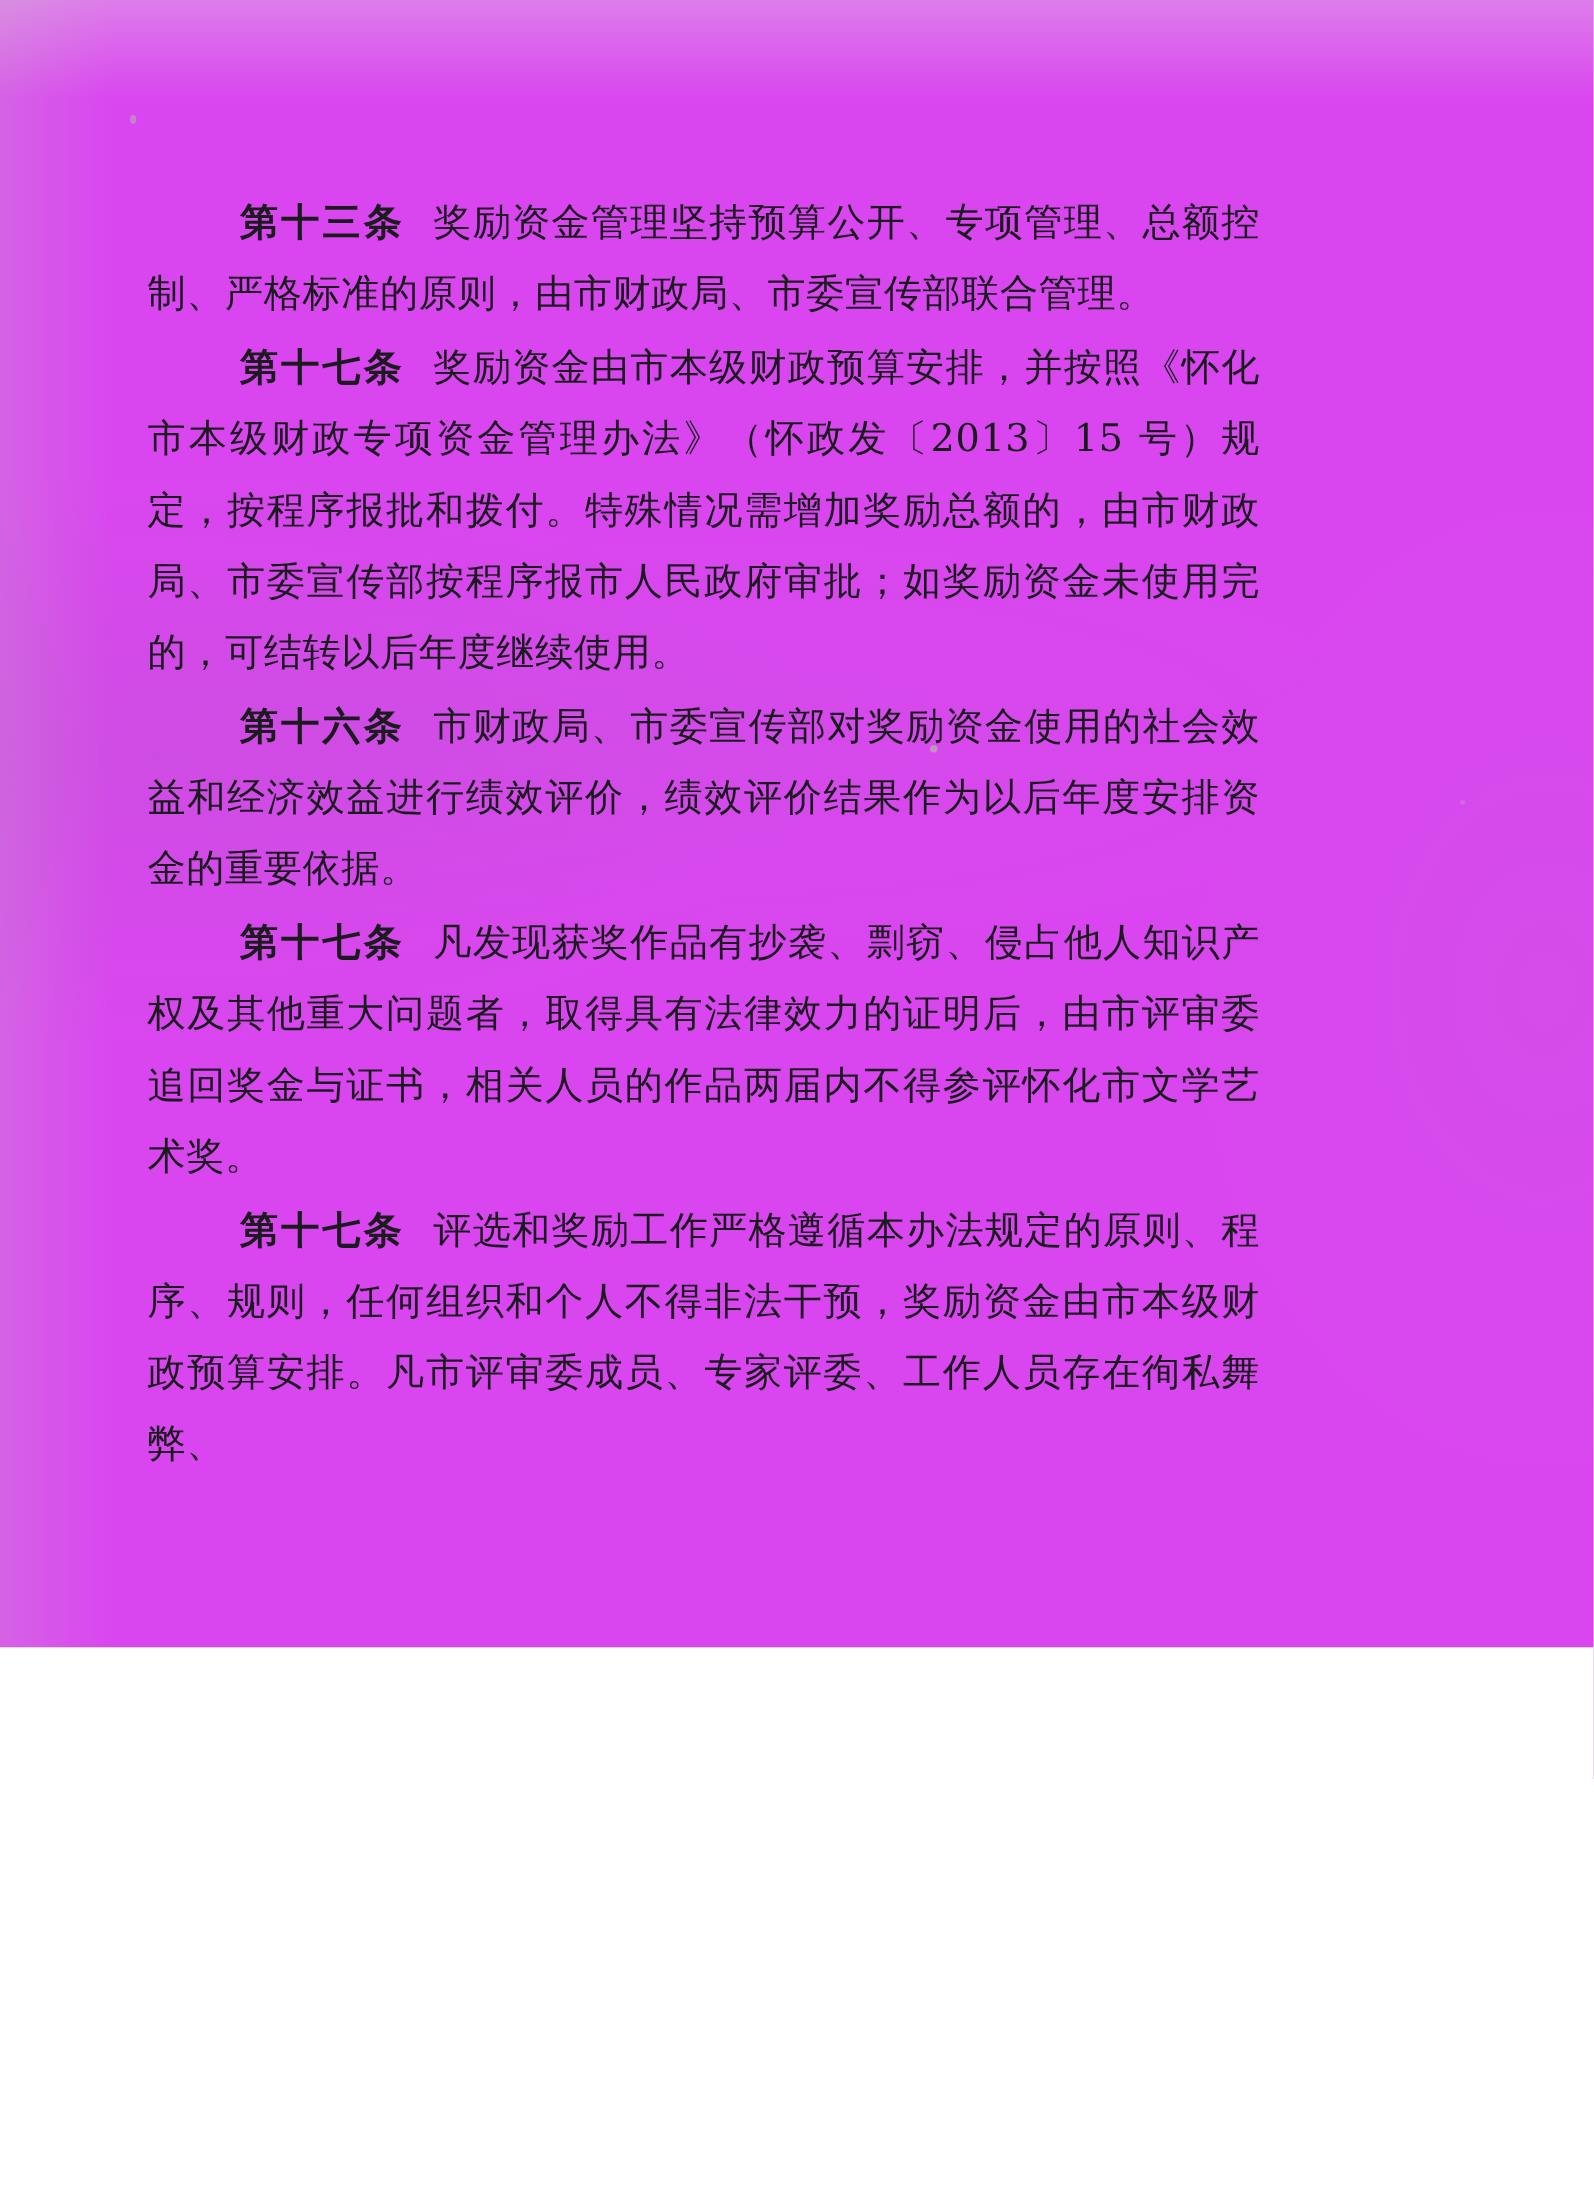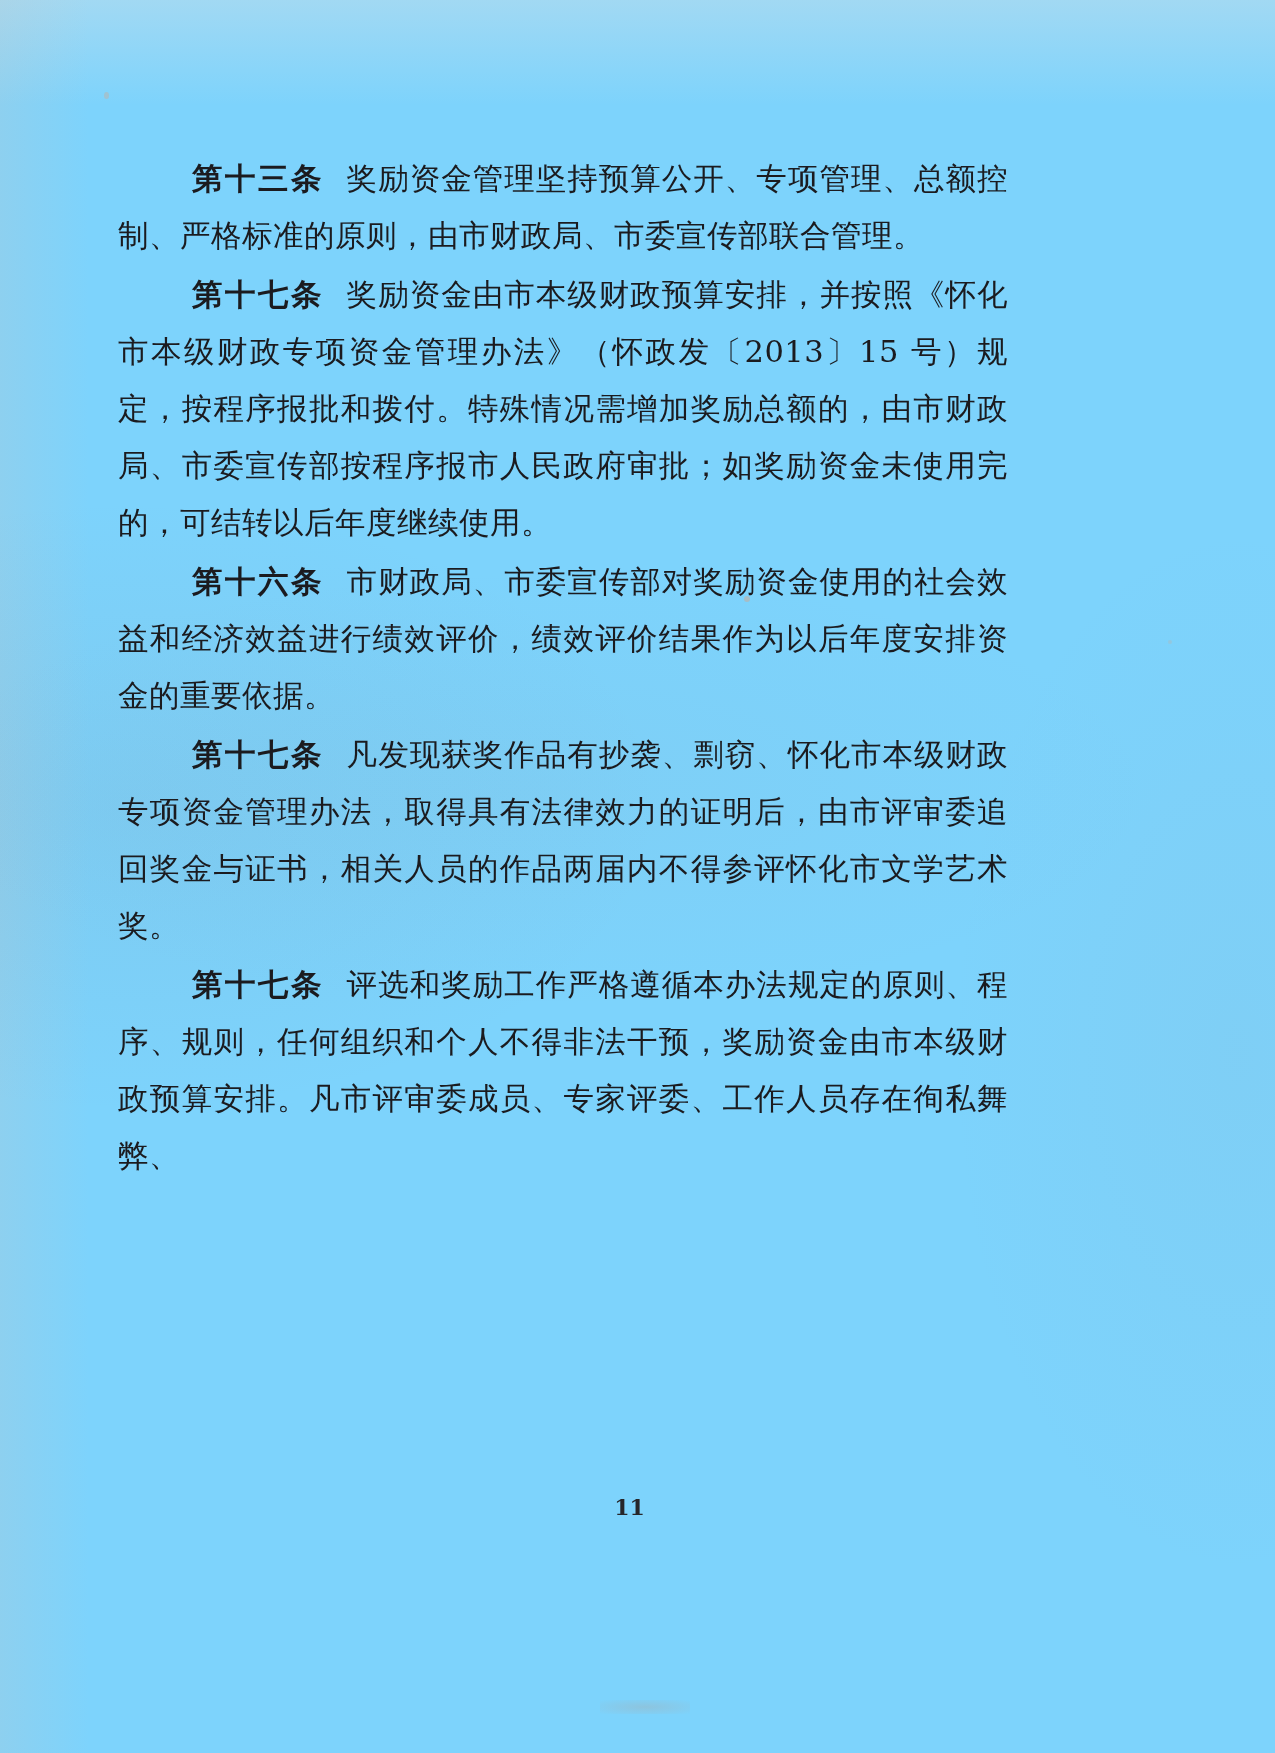--- a/index.html
+++ b/index.html
@@ -3,23 +3,23 @@
 <meta charset="utf-8">
 <style>
   html, body {
     margin: 0;
     padding: 0;
     background: #ffffff;
   }
   .page {
     position: relative;
     width: 1275px;
-    height: 1753px;
+    height: 1318px;
     margin: 0 auto;
-    background: #7dd3fc;
+    background: #d946ef;
     overflow: hidden;
     font-family: "DejaVu Serif", serif;
     color: #1b1b1f;
   }
   
   .scan-tint {
     position: absolute;
     inset: 0;
     pointer-events: none;
     background:
@@ -109,21 +109,21 @@
       <span class="lead">第十七条</span><span class="gap"></span><span>奖励资金由市本级财政预算安排，并按照《怀化市本级财政专项资金管理办法》（怀政发〔2013〕15 号）规定，按程序报批和拨付。特殊情况需增加奖励总额的，由市财政局、市委宣传部按程序报市人民政府审批；如奖励资金未使用完的，可结转以后年度继续使用。</span>
     </p>
 
     <p class="para">
       <span class="lead">第十六条</span><span class="gap"></span><span>市财政局、市委宣传部对奖励资金使用的社会效益和经济效益进行绩效评价，绩效评价结果作为以后年度安排资金的重要依据。</span>
     </p>
 
 
 
     <p class="para">
-      <span class="lead">第十七条</span><span class="gap"></span><span>凡发现获奖作品有抄袭、剽窃、怀化市本级财政专项资金管理办法，取得具有法律效力的证明后，由市评审委追回奖金与证书，相关人员的作品两届内不得参评怀化市文学艺术奖。</span>
+      <span class="lead">第十七条</span><span class="gap"></span><span>凡发现获奖作品有抄袭、剽窃、侵占他人知识产权及其他重大问题者，取得具有法律效力的证明后，由市评审委追回奖金与证书，相关人员的作品两届内不得参评怀化市文学艺术奖。</span>
     </p>
 
     <p class="para">
       <span class="lead">第十七条</span><span class="gap"></span><span>评选和奖励工作严格遵循本办法规定的原则、程序、规则，任何组织和个人不得非法干预，奖励资金由市本级财政预算安排。凡市评审委成员、专家评委、工作人员存在徇私舞弊、</span>
     </p>
 
   </div>
 
   <div class="page-number">11</div>
   <div class="footer-smudge"></div>

